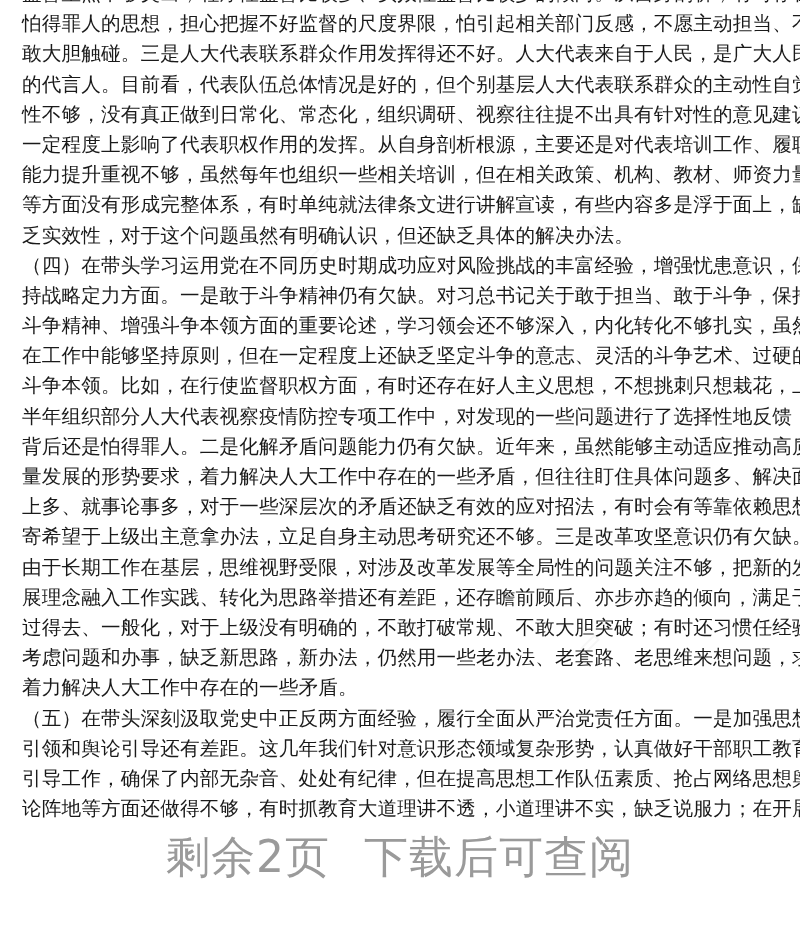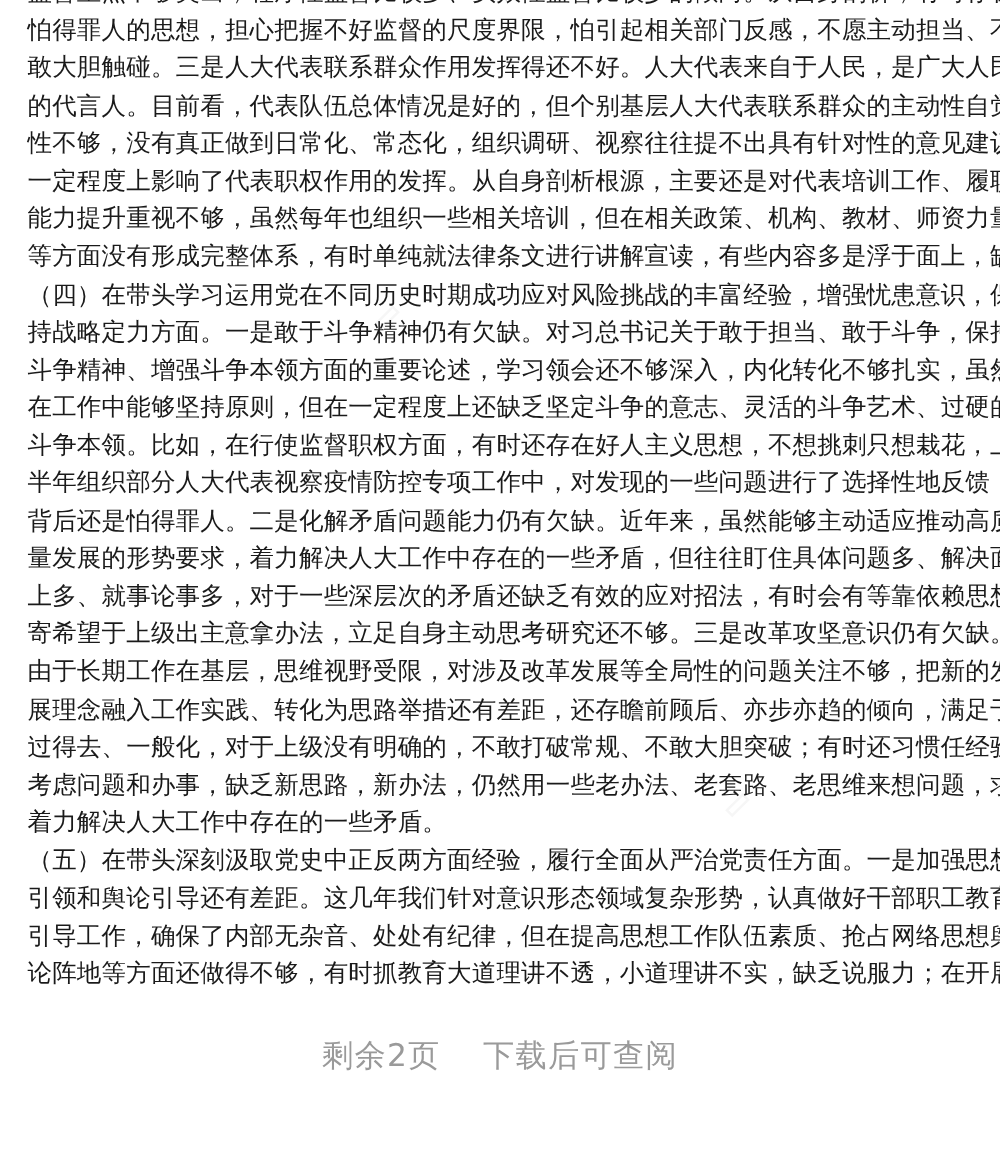--- a/index.html
+++ b/index.html
@@ -15,41 +15,42 @@
   .line { white-space: nowrap; height: 30.2px; overflow: visible; letter-spacing: 0.15px; }
   .watermark {
     position: absolute; color: rgba(180,180,180,0.18);
     font-family: "DejaVu Sans", sans-serif; font-size: 46px; font-weight: bold;
     transform: rotate(-45deg); white-space: nowrap; pointer-events: none;
     border: 2px solid rgba(190,190,190,0.14); padding: 2px 8px;
   }
   .remaining {
     position: absolute; left: 0; top: 828px; width: 800px; text-align: center;
     font-family: "DejaVu Sans", "Liberation Sans", sans-serif;
-    font-size: 25px; color: #9a9a9a; letter-spacing: 1px;
+    font-size: 44px; color: #9a9a9a; letter-spacing: 1px;
   }
   .remaining .gap { display: inline-block; width: 34px; }
 </style>
 </head>
 <body>
 
 <div class="page">
   <div class="watermark" style="left:300px; top:250px;"></div>
   <div class="watermark" style="left:580px; top:230px;"></div>
   <div class="watermark" style="left:580px; top:640px;"></div>
 
   <div class="content">
     <div class="line">监督重点不够突出，程序性监督比较多、实效性监督比较少的倾向。从自身剖析，有时存在</div>
     <div class="line">怕得罪人的思想，担心把握不好监督的尺度界限，怕引起相关部门反感，不愿主动担当、不</div>
     <div class="line">敢大胆触碰。三是人大代表联系群众作用发挥得还不好。人大代表来自于人民，是广大人民</div>
     <div class="line">的代言人。目前看，代表队伍总体情况是好的，但个别基层人大代表联系群众的主动性自觉</div>
     <div class="line">性不够，没有真正做到日常化、常态化，组织调研、视察往往提不出具有针对性的意见建议，</div>
     <div class="line">一定程度上影响了代表职权作用的发挥。从自身剖析根源，主要还是对代表培训工作、履职</div>
     <div class="line">能力提升重视不够，虽然每年也组织一些相关培训，但在相关政策、机构、教材、师资力量</div>
     <div class="line">等方面没有形成完整体系，有时单纯就法律条文进行讲解宣读，有些内容多是浮于面上，缺</div>
+    <div class="line">乏实效性，对于这个问题虽然有明确认识，但还缺乏具体的解决办法。</div>
     <div class="line">（四）在带头学习运用党在不同历史时期成功应对风险挑战的丰富经验，增强忧患意识，保</div>
     <div class="line">持战略定力方面。一是敢于斗争精神仍有欠缺。对习总书记关于敢于担当、敢于斗争，保持</div>
     <div class="line">斗争精神、增强斗争本领方面的重要论述，学习领会还不够深入，内化转化不够扎实，虽然</div>
     <div class="line">在工作中能够坚持原则，但在一定程度上还缺乏坚定斗争的意志、灵活的斗争艺术、过硬的</div>
     <div class="line">斗争本领。比如，在行使监督职权方面，有时还存在好人主义思想，不想挑刺只想栽花，上</div>
     <div class="line">半年组织部分人大代表视察疫情防控专项工作中，对发现的一些问题进行了选择性地反馈，</div>
     <div class="line">背后还是怕得罪人。二是化解矛盾问题能力仍有欠缺。近年来，虽然能够主动适应推动高质</div>
     <div class="line">量发展的形势要求，着力解决人大工作中存在的一些矛盾，但往往盯住具体问题多、解决面</div>
     <div class="line">上多、就事论事多，对于一些深层次的矛盾还缺乏有效的应对招法，有时会有等靠依赖思想，</div>
     <div class="line">寄希望于上级出主意拿办法，立足自身主动思考研究还不够。三是改革攻坚意识仍有欠缺。</div>

